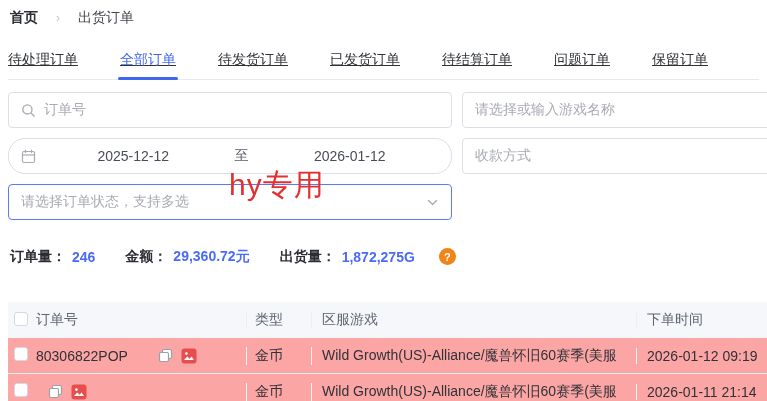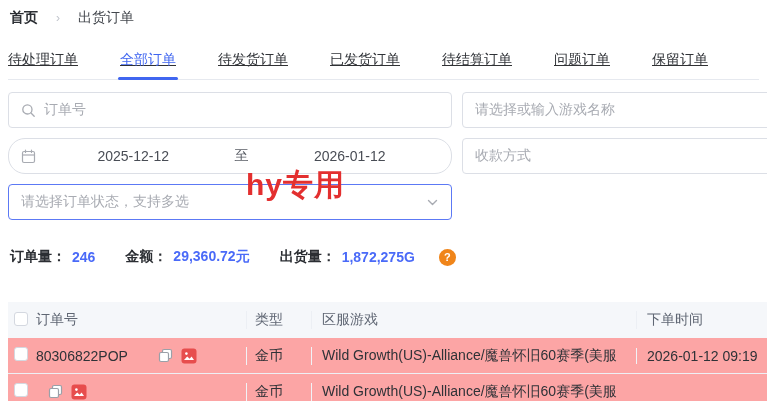--- a/index.html
+++ b/index.html
@@ -23,24 +23,24 @@
   .filters { display:grid; grid-template-columns:444px 534px; column-gap:10px; row-gap:10px; margin-top:12px; }
   .input { height:36px; border:1px solid #dcdfe6; border-radius:4px; background:#fff; display:flex; align-items:center; padding:0 12px; color:#a8abb2; gap:8px; }
   .input .ph { flex:1; }
   .date-input { color:#494d55;border-radius:17px; }
   .date-input .dtext { flex:1; text-align:center; color:#494d55; }
   .date-input .sep { color:#5a5e66; padding:0 4px; }
   .status-select { border-color:#5c79f5; justify-content:space-between; grid-column:1; }
   .icon { display:inline-flex; align-items:center; justify-content:center; flex:none; }
 
   
-  .watermark { position:absolute; left:246px; top:165px; font-size:30px; font-weight:bold; color:#e32f2f; letter-spacing:1px; pointer-events:none; }
-
-  
-  .stats { display:flex; align-items:center; margin-top:28px; gap:30px; margin-left:2px; }
+  .watermark { position:absolute; left:229px; top:165px; font-size:30px; font-weight:normal; color:#e32f2f; letter-spacing:1px; pointer-events:none; }
+
+  
+  .stats { display:flex; align-items:flex-start; margin-top:28px; gap:30px; margin-left:2px; }
   .stat { display:flex; align-items:center; }
   .stat .lbl { color:#2b2e33; font-weight:bold; }
   .stat .val { color:#4a6af8; font-weight:bold; margin-left:6px; }
   .qicon { width:17px; height:17px; border-radius:50%; background:#f0851a; color:#fff; font-size:11px; font-weight:bold; display:flex; align-items:center; justify-content:center; cursor:pointer; margin-left:-6px; }
 
   
   .table { margin-top:36px; width:759px; }
   .trow { display:flex; align-items:center; height:36px; font-size:14px; }
   .thead { background:#f5f7fa; color:#5f6673; }
   .tbody-row { border-bottom:1px solid #eef0f5; color:#2f3237; background:#fca5a5; }
@@ -192,16 +192,17 @@
             <svg width="16" height="16" viewBox="0 0 16 16">
                 <rect x="0.5" y="0.5" width="15" height="15" rx="3" fill="#e74d4d"></rect>
                 <circle cx="5.4" cy="5.6" r="1.3" fill="#fff"></circle>
                 <path d="M3 12l3.2-3.6 2.4 2.4 2-2.3 2.4 3.5z" fill="#fff"></path>
               </svg>
           </span>
         </span>
       </div>
       <div class="c-type">金币</div>
       <div class="c-game">Wild Growth(US)-Alliance/魔兽怀旧60赛季(美服</div>
+      <div class="c-time">2026-01-11 21:14</div>
     </div>
   </div>
 
 </div>
 
 </body></html>

